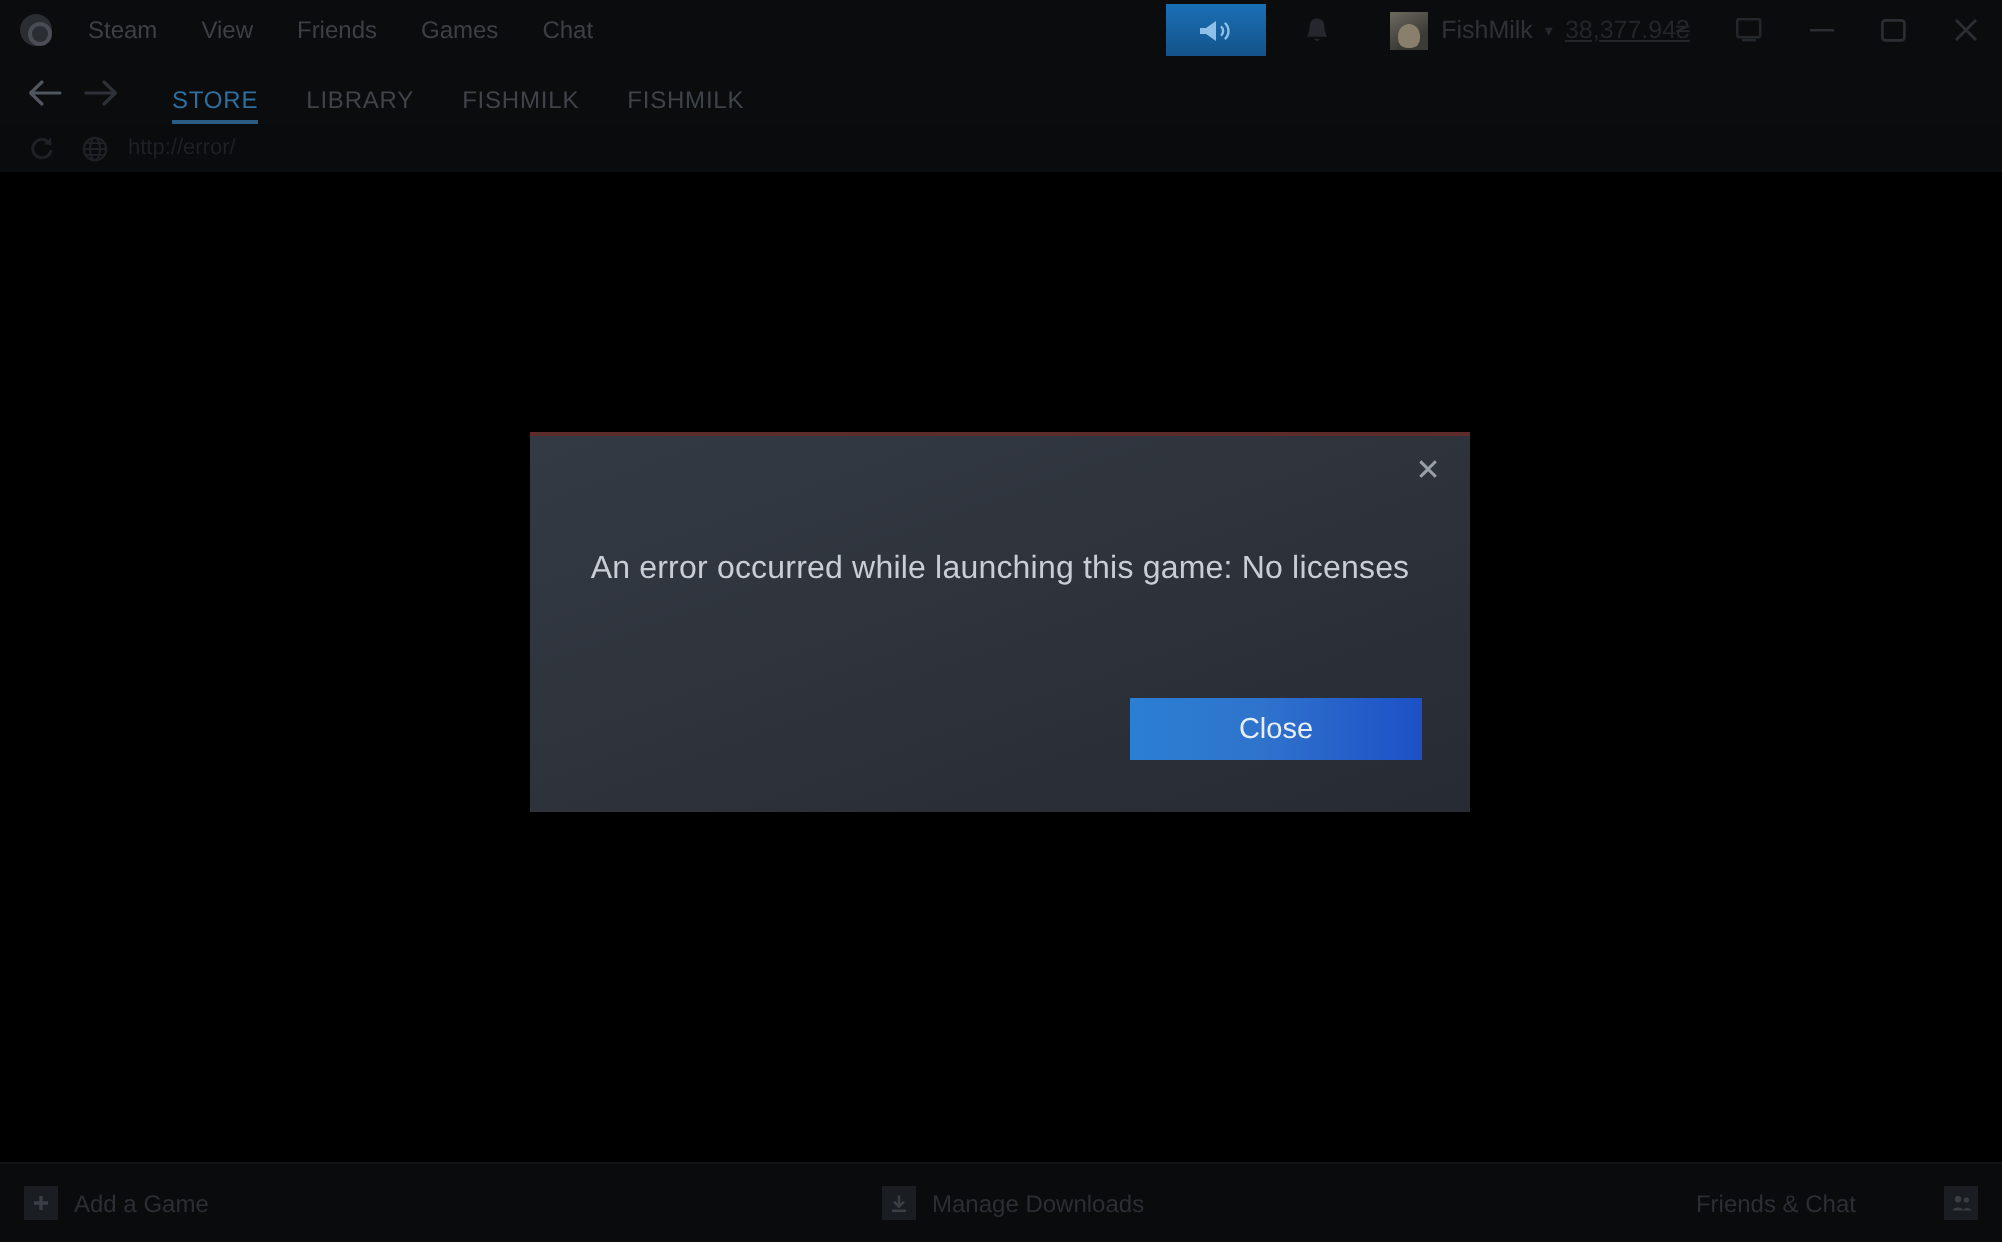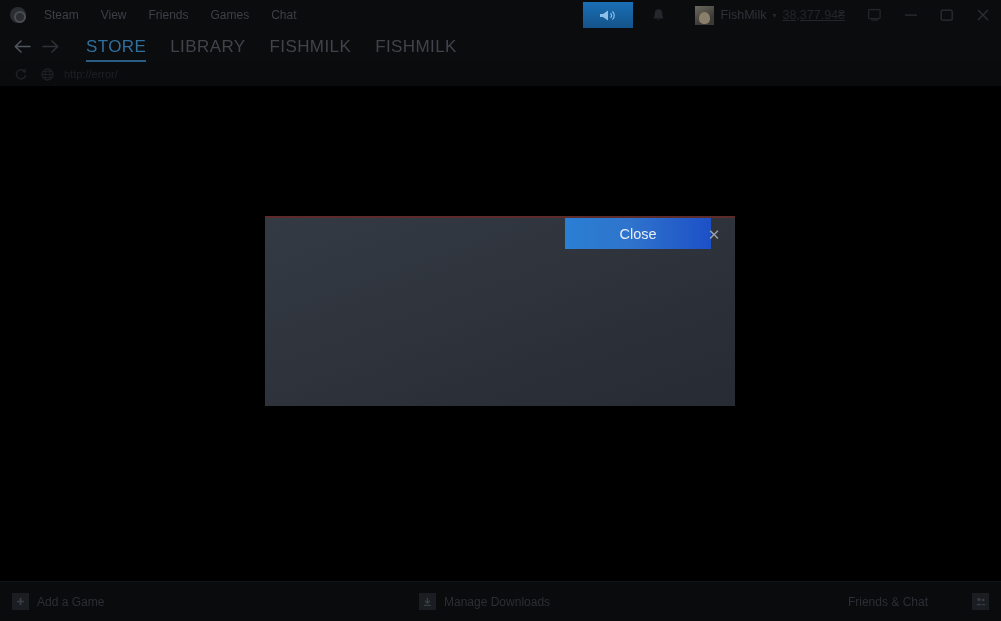--- a/index.html
+++ b/index.html
@@ -107,21 +107,21 @@
     display: flex; align-items: flex-end;
     padding-left: 8px;
   }
   .navarrows { display: flex; align-items: center; height: 32px; margin-right: 10px; }
   .navarrow {
     width: 28px; height: 28px;
     display: flex; align-items: center; justify-content: center;
   }
   .navtabs { display: flex; align-items: flex-end; height: 32px; }
   .navtab {
-    font-size: 17px;
+    font-size: 12px;
     letter-spacing: 0.4px;
     color: #3f444a;
     padding: 0 12px 5px 12px;
     position: relative;
     white-space: nowrap;
   }
   .navtab.active { color: #2f6f9e; }
   .navtab.active::after {
     content: "";
     position: absolute;
@@ -210,21 +210,21 @@
     background: #0a0b0d;
     border-top: 1px solid #121417;
     display: flex; align-items: center;
     position: relative;
   }
   .footer-left {
     display: flex; align-items: center;
     margin-left: 12px;
   }
   .footer-center {
-    position: absolute; left: 419px;
+    position: absolute; left: 441px;
     display: flex; align-items: center;
   }
   .footer-right {
     position: absolute; right: 12px;
     display: flex; align-items: center; gap: 35px;
   }
   .footer-icon {
     width: 17px; height: 17px;
     background: #1a1d21;
     display: flex; align-items: center; justify-content: center;
@@ -334,20 +334,23 @@
     </div>
     <div class="url-text">http://error/</div>
   </div>
 
   <div class="content">
     <div class="modal-overlay">
 
       <div class="modal">
         <div class="modal-close">✕</div>
 
+        <div class="modal-body">
+          <div class="modal-message">An error occurred while launching this game: No licenses</div>
+        </div>
 
         <div class="modal-footer">
           <button class="btn-primary">Close</button>
         </div>
       </div>
 
     </div>
   </div>
 
   <div class="footer">

